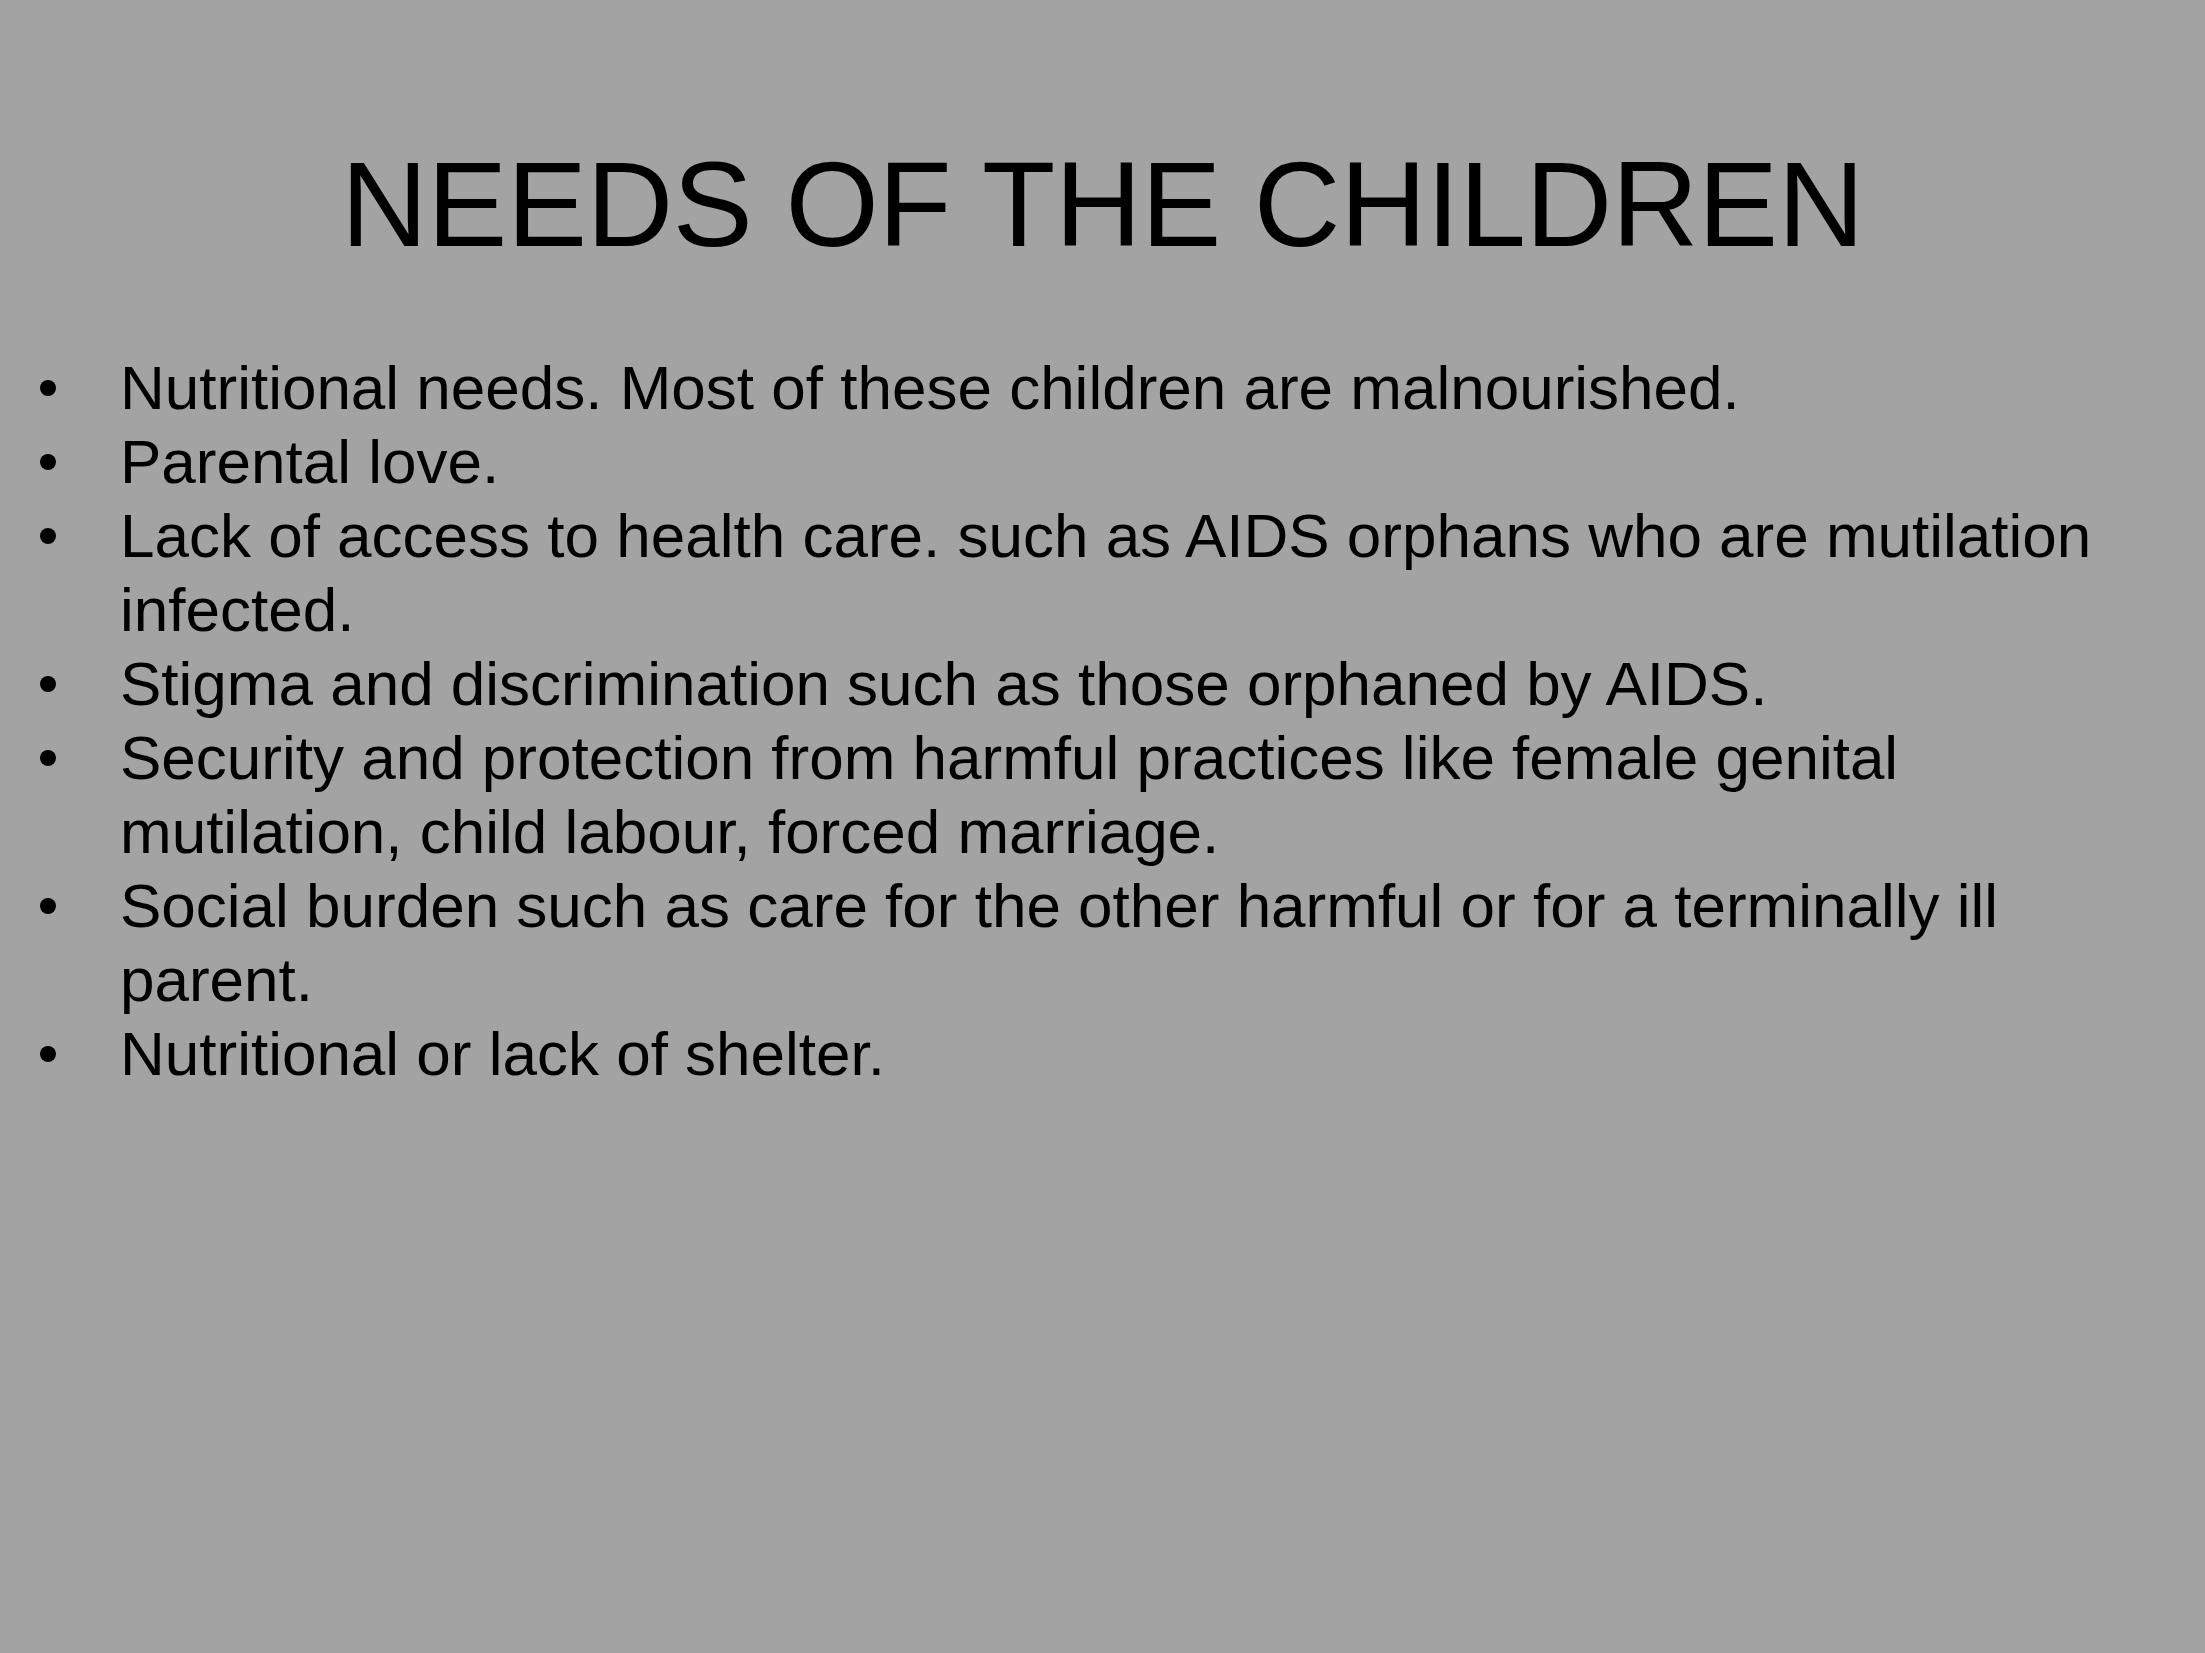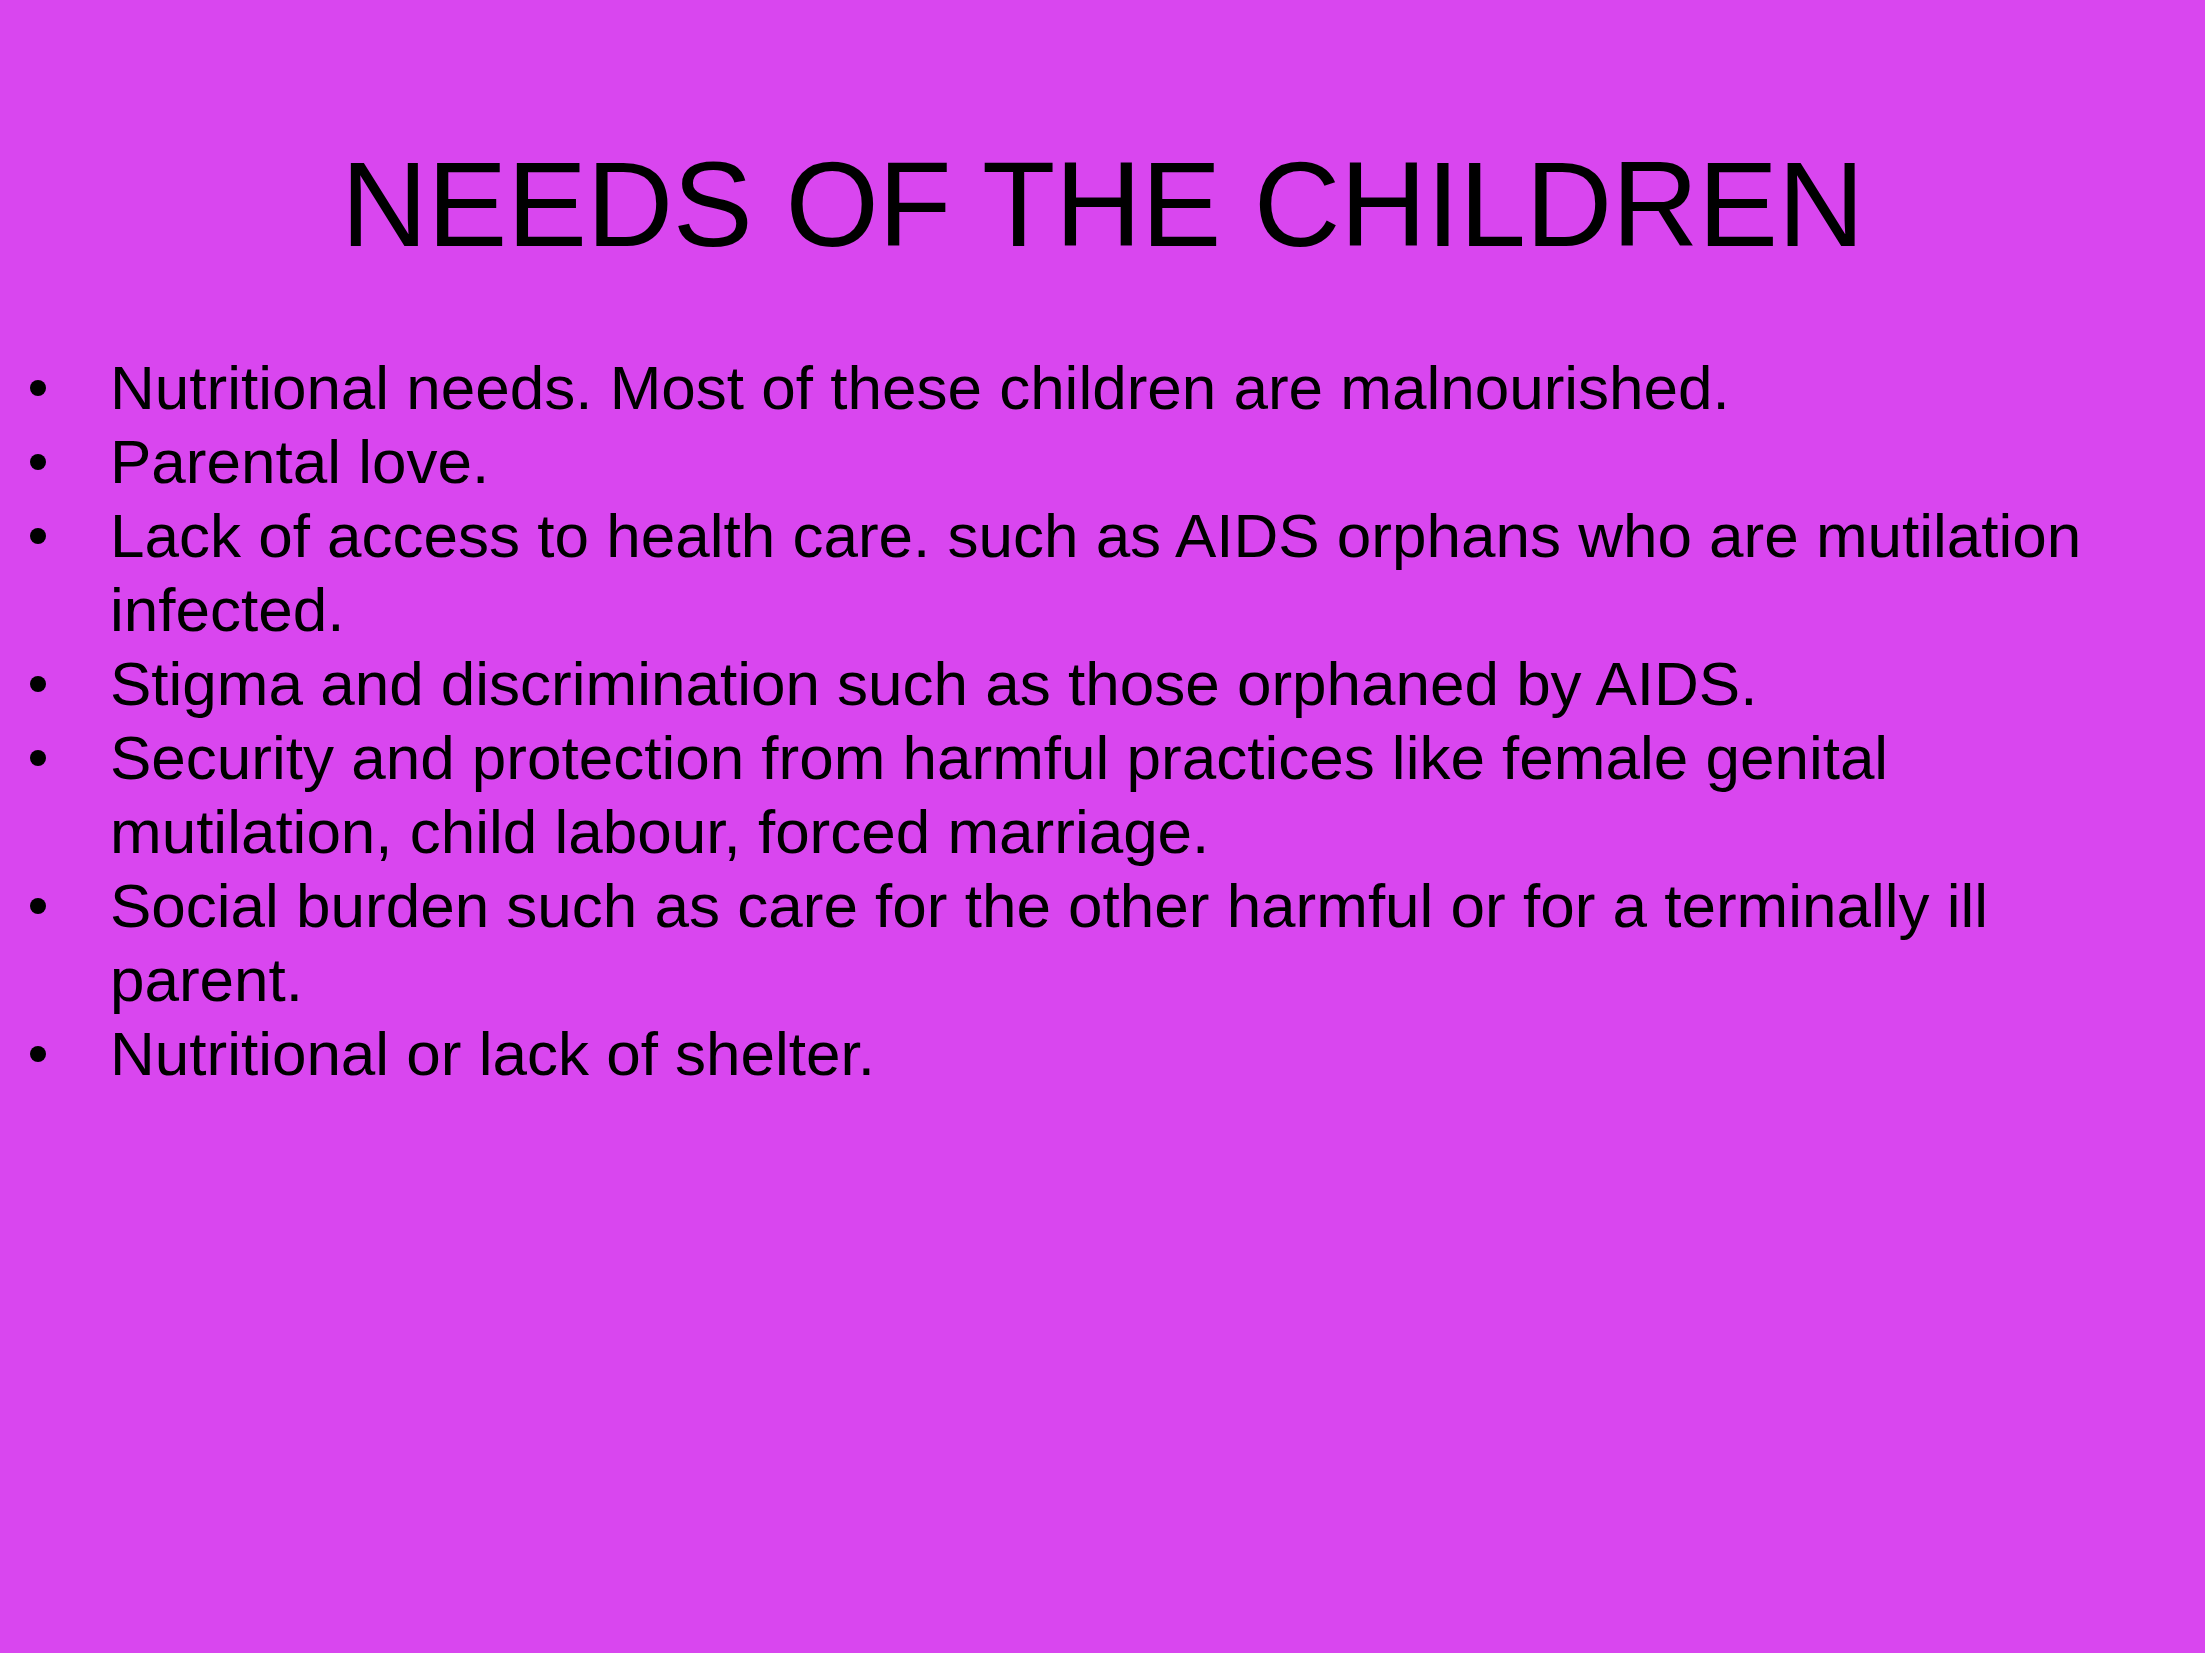--- a/index.html
+++ b/index.html
@@ -10,21 +10,21 @@
   }
   body {
     font-family: "Liberation Sans", sans-serif;
     color: #000000;
   }
 
   #slide {
     position: relative;
     width: 2205px;
     height: 1654px;
-    background: #d946ef;
+    background: #a3a3a3;
     overflow: hidden;
     box-sizing: border-box;
   }
 
   
   #title {
     position: absolute;
     left: 0;
     top: 144px;
     width: 2205px;
@@ -36,20 +36,21 @@
     color: #000000;
     white-space: nowrap;
   }
 
   
   #body {
     position: absolute;
     left: 0;
     top: 351px;
     width: 2161px;
+    padding-left: 10px;
   }
 
   ul.bullets {
     list-style: none;
     margin: 0;
     padding: 0;
   }
 
   ul.bullets > li {
     position: relative;

